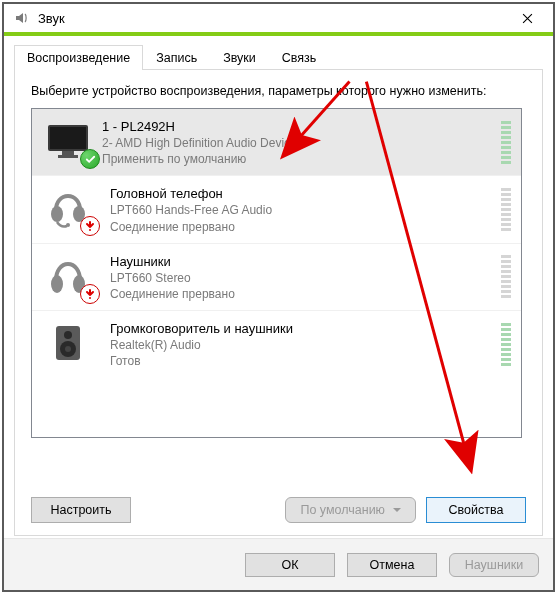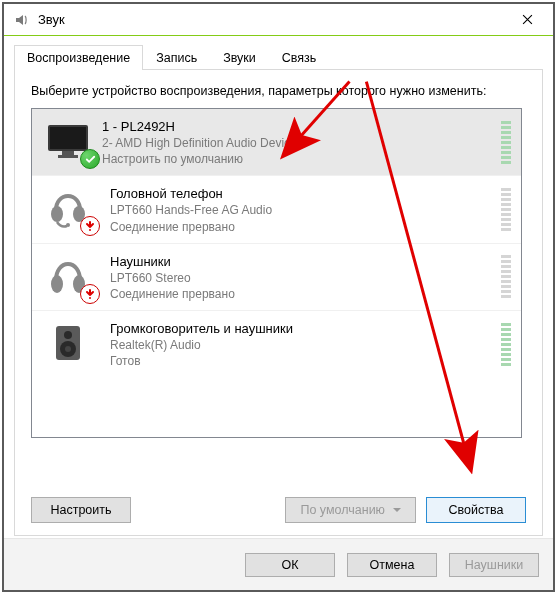--- a/index.html
+++ b/index.html
@@ -20,21 +20,21 @@
     margin: 2px;
     background: #fff;
     position: relative;
   }
   
   .titlebar {
     height: 32px;
     display: flex;
     align-items: center;
     padding: 0 6px 0 10px;
-    border-bottom: 1px solid #84cc16;
+    border-bottom: 4px solid #84cc16;
   }
   .titlebar .spk {
     width: 16px; height: 16px; margin-right: 8px;
     display: inline-flex; align-items: center; justify-content: center;
   }
   .titlebar .title { font-size: 13px; color: #000; }
   .titlebar .spacer { flex: 1; }
   .titlebar .close {
     width: 40px; height: 28px;
     display: flex; align-items: center; justify-content: center;
@@ -140,21 +140,21 @@
     height: 26px;
     padding: 0 14px;
     font-size: 12.5px;
     font-family: inherit;
     background: #e1e1e1;
     border: 1px solid #adadad;
     color: #000;
     display: inline-flex; align-items: center; justify-content: center;
     cursor: default;
   }
-  .btn.disabled { color: #9a9a9a; }
+  .btn.disabled { color: #9a9a9a; border-radius: 6px; }
   .btn.dropdown::after {
     content: "";
     margin-left: 8px;
     border: 4px solid transparent;
     border-top-color: #9a9a9a;
     position: relative; top: 2px;
   }
   .btn.highlight { border: 1.5px solid #2a8dd4; background: #eaf3fb; }
   
   .footer {
@@ -220,21 +220,21 @@
             </svg>
             <span class="badge green">
               <svg viewBox="0 0 12 12">
                 <path d="M2 6l2.5 2.5L10 3" stroke="#fff" stroke-width="2" fill="none" stroke-linecap="round"></path>
               </svg>
             </span>
           </div>
           <div class="dev-text">
             <div class="dev-name">1 - PL2492H</div>
             <div class="dev-sub">2- AMD High Definition Audio Device</div>
-            <div class="dev-sub">Настроить по умолчанию</div>
+            <div class="dev-sub">Применить по умолчанию</div>
           </div>
           <div class="meter">
             <div class="bar"></div>
             <div class="bar"></div>
             <div class="bar"></div>
             <div class="bar"></div>
             <div class="bar"></div>
             <div class="bar"></div>
             <div class="bar"></div>
             <div class="bar"></div>

